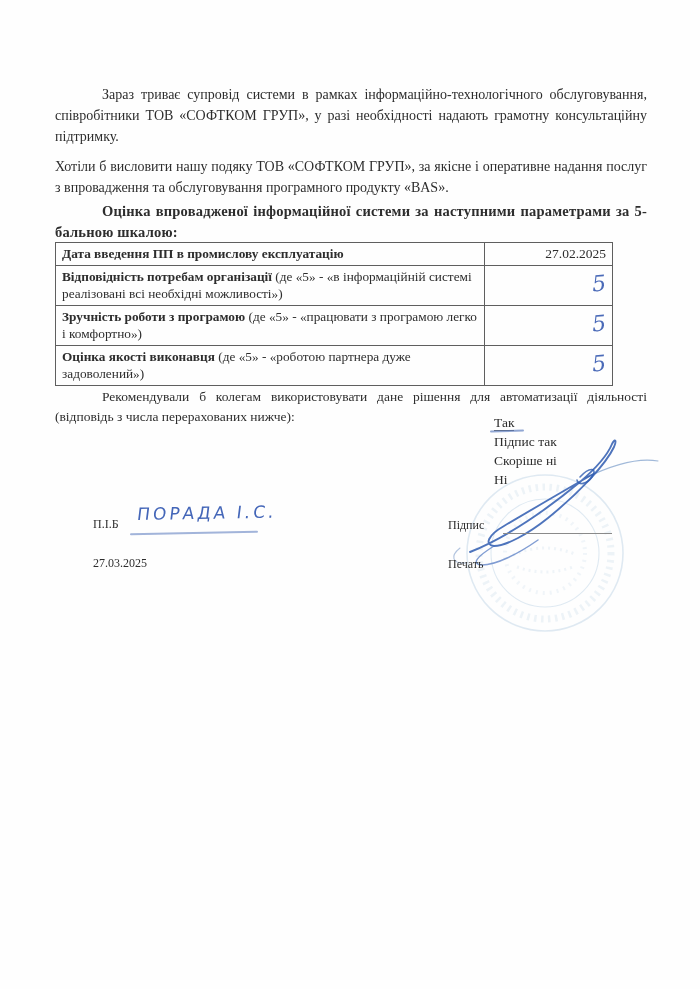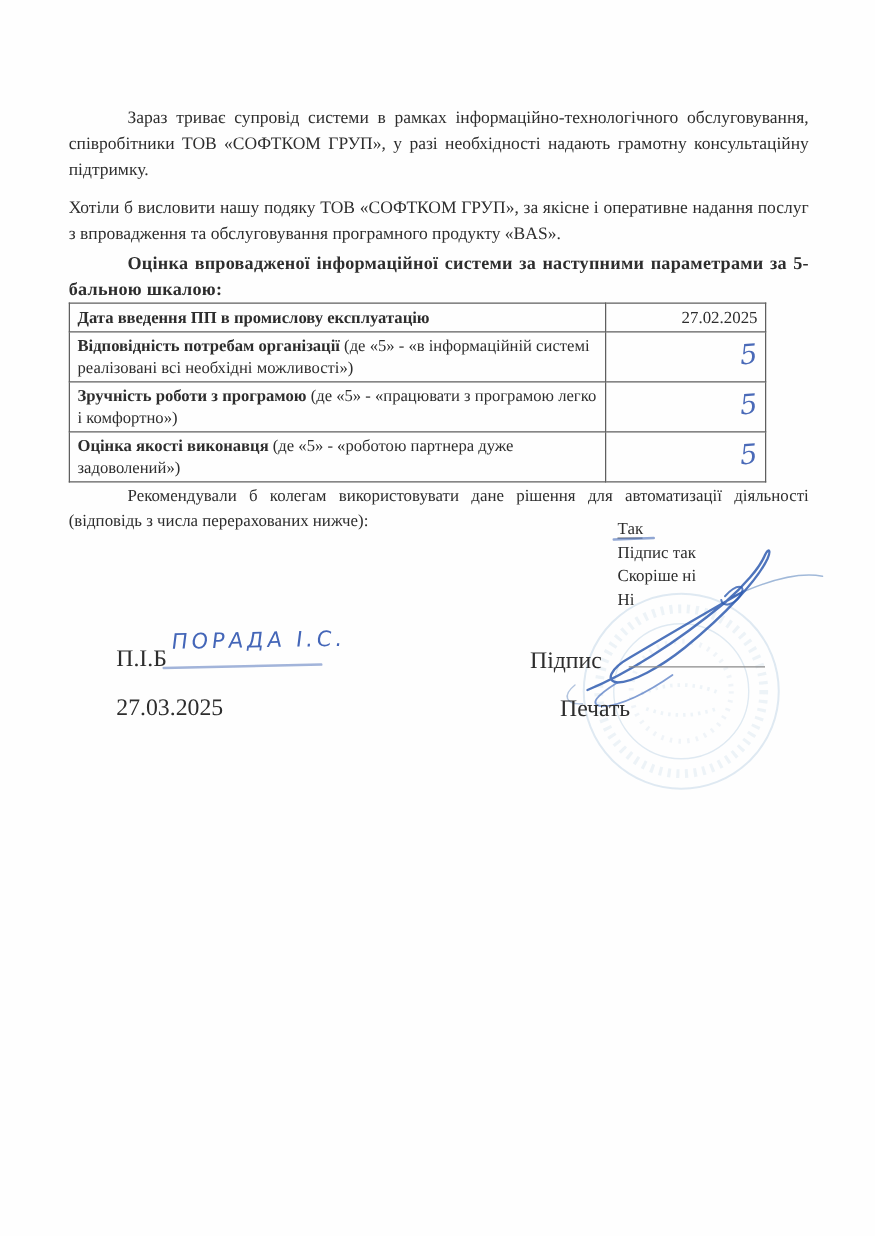--- a/index.html
+++ b/index.html
@@ -56,21 +56,21 @@
   .option{position:relative;width:90px;}
   .option.selected .opt-label{border-bottom:1px solid #6a6a6a;padding-bottom:0px;}
   .pen-mark{
     position:absolute;left:-4px;top:17px;
     width:34px;height:2px;
     background:#5577bb;opacity:.65;
     border-radius:2px;
     transform:rotate(-2deg);
   }
   
-  .label-sm{font-size:19px;color:#2d2d2d;}
+  .label-sm{font-size:12px;color:#2d2d2d;}
   .hand-name{
     font-family:"DejaVu Sans", sans-serif;
     font-size:17px;
     letter-spacing:3px;
     color:#4466b8;
     transform:skewX(-8deg) rotate(-1deg);
     transform-origin:left bottom;
     white-space:nowrap;
   }
   .pen-underline{
@@ -168,20 +168,20 @@
       <path d="M64,116 C48,126 40,134 52,135 C66,135 88,124 108,110" stroke="#4c74c0" stroke-width="1.4" opacity="0.7"></path>
       <path d="M150,47 C160,36 168,38 162,47 C157,54 148,56 147,50" stroke="#2f5cb0" stroke-width="1.6" opacity="0.8"></path>
       <path d="M30,118 C20,126 22,134 36,133" stroke="#7f9cc9" stroke-width="1.1" opacity="0.6"></path>
     </g>
   </svg>
 
   <div class="abs label-sm" style="left:93px;top:517px;">П.І.Б</div>
   <div class="abs hand-name" style="left:136px;top:504px;">ПОРАДА І.С.</div>
   <div class="abs pen-underline" style="left:130px;top:532px;width:128px;"></div>
 
-  <div class="abs label-sm" style="left:424px;top:518px;">Підпис</div>
+  <div class="abs label-sm" style="left:448px;top:518px;">Підпис</div>
   <div class="abs gray-line" style="left:503px;top:533px;width:109px;"></div>
 
   <div class="abs label-sm" style="left:93px;top:556px;">27.03.2025</div>
 
   <div class="abs label-sm" style="left:448px;top:557px;text-align:right;">Печать</div>
 
 </div>
 
 </body></html>

